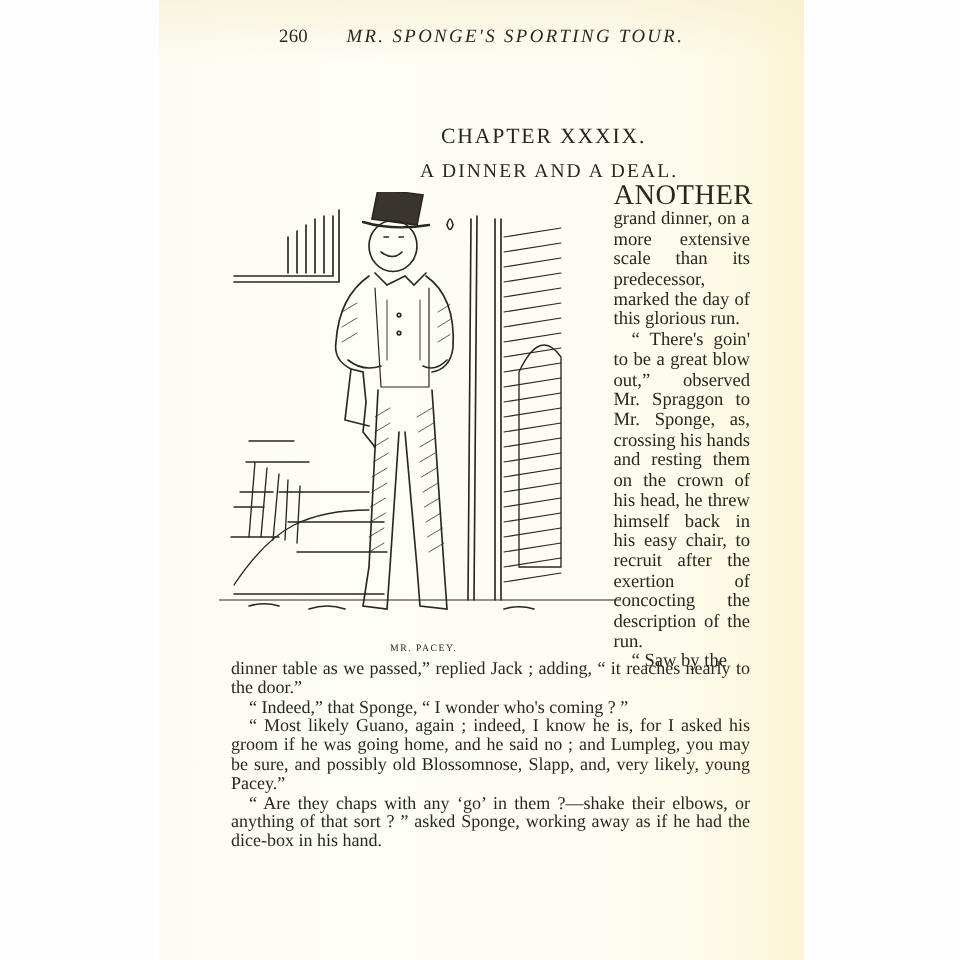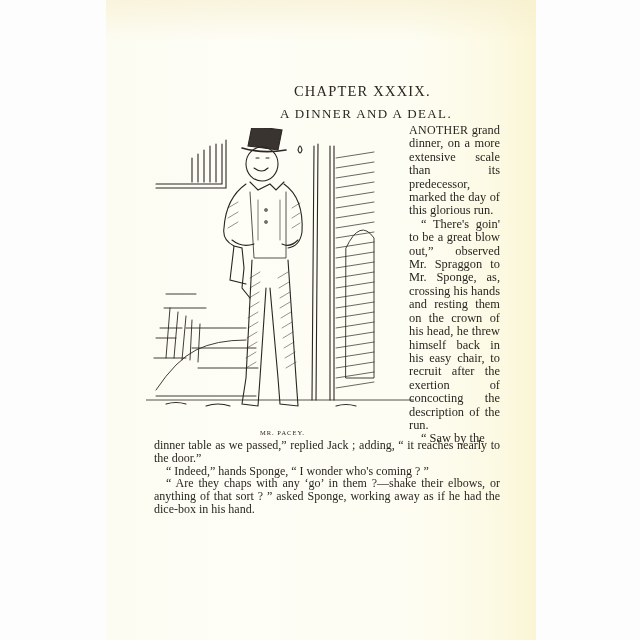--- a/index.html
+++ b/index.html
@@ -38,33 +38,37 @@
     }
     .caption {
       position: absolute; left: 154px; top: 429px; font-size: 6.5px; letter-spacing: 1px;
     }
     .side-col {
       position: absolute; left: 303px; top: 124px; width: 91px;
       font-size: 12.4px; line-height: 13.4px; text-align: justify;
     }
     .side-col p { margin: 0; }
     .side-col .indent { text-indent: 12px; }
-    .lead-word { font-size: 12px; letter-spacing: 0.3px; }
+    .lead-word { font-size: 19px; letter-spacing: 0.3px; }
     .body-text {
       position: absolute; left: 48px; top: 418px; width: 346px;
       font-size: 12px; line-height: 12.8px; text-align: justify;
     }
     .body-text p { margin: 0; text-indent: 12px; }
     .body-text p.cont { text-indent: 0; }
   </style>
 </head>
 <body>
 
 <div class="page">
 
+  <div class="running-head">
+    <span class="page-number">260</span>
+    <span class="running-title">MR. SPONGE'S SPORTING TOUR.</span>
+  </div>
 
   <div class="chapter-number">CHAPTER XXXIX.</div>
   <div class="chapter-title">A DINNER AND A DEAL.</div>
 
   <svg class="illustration" viewBox="0 0 268 292" xmlns="http://www.w3.org/2000/svg">
     <g fill="none" stroke="#2a2622" stroke-width="1.1" stroke-linecap="round">
 
       <path d="M10 56 L76 56 L76 16"></path>
       <path d="M10 60 L80 60 L80 12"></path>
       <path d="M46 30 L46 54 M52 26 L52 54 M58 22 L58 54 M64 18 L64 54 M70 16 L70 54"></path>
@@ -125,17 +129,18 @@
   <div class="caption">MR. PACEY.</div>
 
   <div class="side-col">
     <p><span class="lead-word">ANOTHER</span><span> grand dinner, on a more extensive scale than its predecessor, marked the day of this glorious run.</span></p>
     <p class="indent">“ There's goin' to be a great blow out,” observed Mr. Spraggon to Mr. Sponge, as, crossing his hands and resting them on the crown of his head, he threw himself back in his easy chair, to recruit after the exertion of concocting the description of the run.</p>
     <p class="indent" style="text-align:left;">“ Saw by the</p>
   </div>
 
   <div class="body-text" style="top:439px;">
     <p class="cont">dinner table as we passed,” replied Jack ; adding, “ it reaches nearly to the door.”</p>
-    <p>“ Indeed,” hands Sponge, “ I wonder who's coming ? ”</p>
+    <p>“ Indeed,” that Sponge, “ I wonder who's coming ? ”</p>
+    <p>“ Most likely Guano, again ; indeed, I know he is, for I asked his groom if he was going home, and he said no ; and Lumpleg, you may be sure, and possibly old Blossomnose, Slapp, and, very likely, young Pacey.”</p>
     <p>“ Are they chaps with any ‘go’ in them ?—shake their elbows, or anything of that sort ? ” asked Sponge, working away as if he had the dice-box in his hand.</p>
   </div>
 
 </div>
 
 </body></html>

